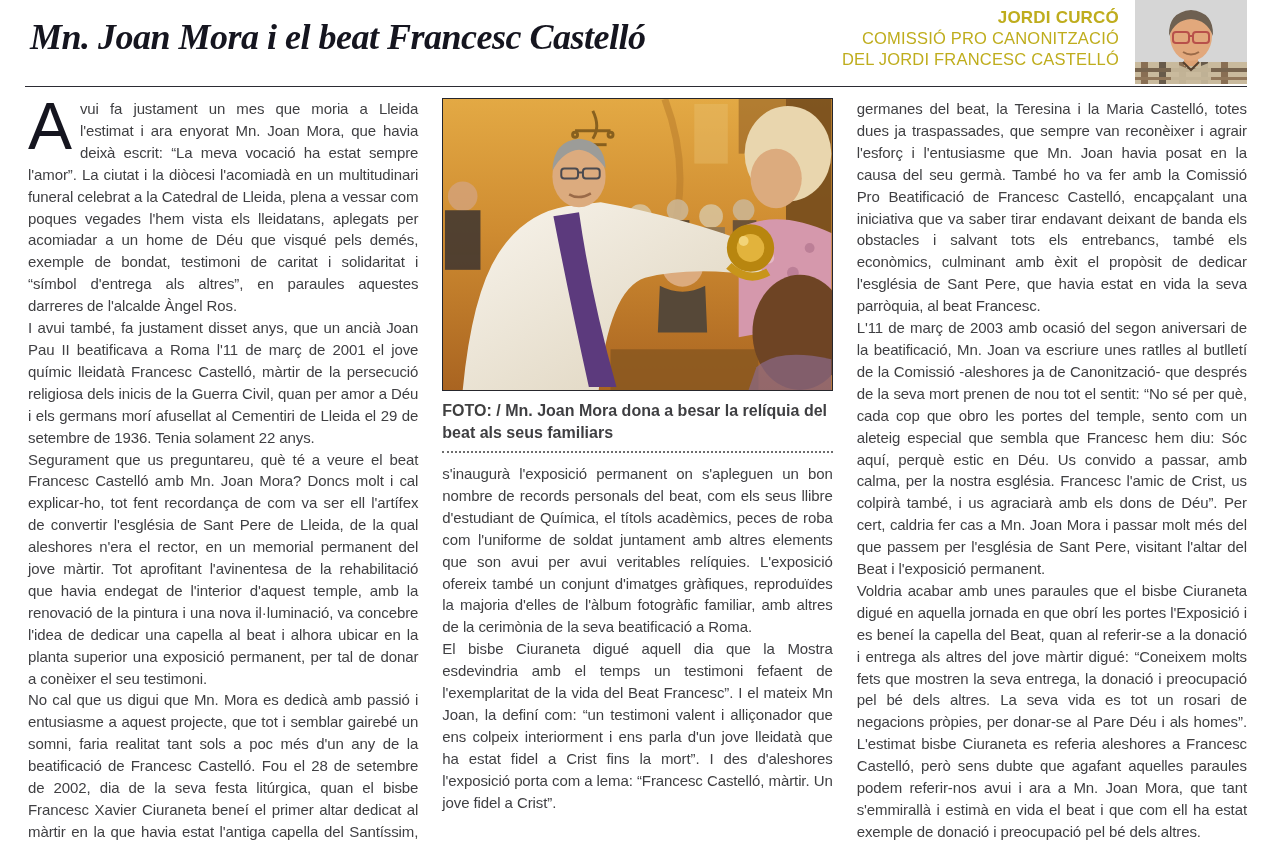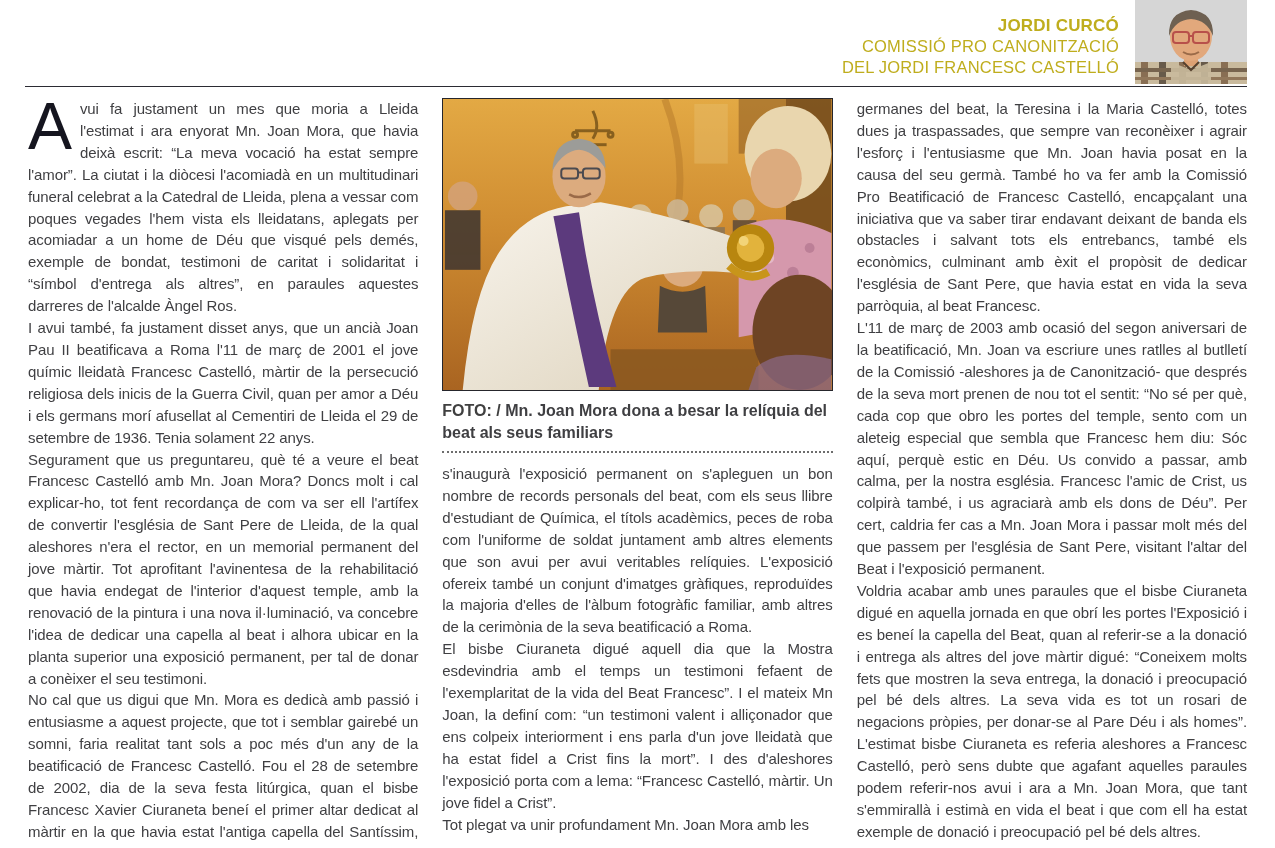--- a/index.html
+++ b/index.html
@@ -16,21 +16,21 @@
     border-bottom:1px solid #2b2b33;
   }
   .page-title{
     position:absolute;left:5px;top:16px;
     font-family:"Liberation Serif","DejaVu Serif",serif;
     font-style:italic;font-weight:700;
     font-size:36px;letter-spacing:-0.5px;
     color:#15151f;white-space:nowrap;
   }
   .byline{
-    position:absolute;right:128px;top:15px;
+    position:absolute;right:128px;top:7px;
     text-align:right;color:#bfad1d;line-height:21px;
   }
   .byline .author{font-size:17px;font-weight:700;letter-spacing:0.2px;}
   .byline .org{font-size:16.5px;font-weight:400;letter-spacing:0.2px;margin-left:11px;}
   .author-photo{
     position:absolute;right:0;top:0;width:112px;height:84px;
     background:#d6d6d6;overflow:hidden;
   }
   .author-photo svg{display:block;width:100%;height:100%;}
   
@@ -67,20 +67,21 @@
     margin-top:7px;margin-bottom:10px;
     border-top:2px dotted #6d6d6d;height:0;
   }
 </style>
 </head>
 <body>
 
 <div class="page">
 
   <div class="header">
+    <div class="page-title">Mn. Joan Mora i el beat Francesc Castelló</div>
     <div class="byline">
       <div class="author">JORDI CURCÓ</div>
       <div class="org">COMISSIÓ PRO CANONITZACIÓ</div>
       <div class="org">DEL JORDI FRANCESC CASTELLÓ</div>
     </div>
     <div class="author-photo">
       <svg viewBox="0 0 112 84" preserveAspectRatio="none">
         <rect width="112" height="84" fill="#d6d6d6"></rect>
         <rect x="0" y="62" width="112" height="22" fill="#c9ba9d"></rect>
         <g opacity="0.7">
@@ -199,21 +200,20 @@
           <circle cx="312" cy="150" r="24" fill="#b8860f"></circle>
           <circle cx="312" cy="150" r="14" fill="#e2b33c"></circle>
           <circle cx="305" cy="143" r="5" fill="#f2d478"></circle>
           <path d="M290 168 q20 18 40 6" stroke="#c8951a" stroke-width="8" fill="none"></path>
         </svg>
       </div>
       <p class="caption"><span class="cap-label">FOTO: /</span> <span>Mn. Joan Mora dona a besar la relíquia del beat als seus familiars</span></p>
       <div class="dotted-sep"></div>
       <p>s'inaugurà l'exposició permanent on s'apleguen un bon nombre de records personals del beat, com els seus llibre d'estudiant de Química, el títols acadèmics, peces de roba com l'uniforme de soldat juntament amb altres elements que son avui per avui veritables relíquies. L'exposició ofereix també un conjunt d'imatges gràfiques, reproduïdes la majoria d'elles de l'àlbum fotogràfic familiar, amb altres de la cerimònia de la seva beatificació a Roma.</p>
       <p>El bisbe Ciuraneta digué aquell dia que la Mostra esdevindria amb el temps un testimoni fefaent de l'exemplaritat de la vida del Beat Francesc”. I el mateix Mn Joan, la definí com: “un testimoni valent i alliçonador que ens colpeix interiorment i ens parla d'un jove lleidatà que ha estat fidel a Crist fins la mort”. I des d'aleshores l'exposició porta com a lema: “Francesc Castelló, màrtir. Un jove fidel a Crist”.</p>
-      <p>Tot plegat va unir profundament Mn. Joan Mora amb les</p>
     </div>
 
     <div class="col">
       <p>germanes del beat, la Teresina i la Maria Castelló, totes dues ja traspassades, que sempre van reconèixer i agrair l'esforç i l'entusiasme que Mn. Joan havia posat en la causa del seu germà. També ho va fer amb la Comissió Pro Beatificació de Francesc Castelló, encapçalant una iniciativa que va saber tirar endavant deixant de banda els obstacles i salvant tots els entrebancs, també els econòmics, culminant amb èxit el propòsit de dedicar l'església de Sant Pere, que havia estat en vida la seva parròquia, al beat Francesc.</p>
       <p>L'11 de març de 2003 amb ocasió del segon aniversari de la beatificació, Mn. Joan va escriure unes ratlles al butlletí de la Comissió -aleshores ja de Canonització- que després de la seva mort prenen de nou tot el sentit: “No sé per què, cada cop que obro les portes del temple, sento com un aleteig especial que sembla que Francesc hem diu: Sóc aquí, perquè estic en Déu. Us convido a passar, amb calma, per la nostra església. Francesc l'amic de Crist, us colpirà també, i us agraciarà amb els dons de Déu”. Per cert, caldria fer cas a Mn. Joan Mora i passar molt més del que passem per l'església de Sant Pere, visitant l'altar del Beat i l'exposició permanent.</p>
       <p>Voldria acabar amb unes paraules que el bisbe Ciuraneta digué en aquella jornada en que obrí les portes l'Exposició i es beneí la capella del Beat, quan al referir-se a la donació i entrega als altres del jove màrtir digué: “Coneixem molts fets que mostren la seva entrega, la donació i preocupació pel bé dels altres. La seva vida es tot un rosari de negacions pròpies, per donar-se al Pare Déu i als homes”. L'estimat bisbe Ciuraneta es referia aleshores a Francesc Castelló, però sens dubte que agafant aquelles paraules podem referir-nos avui i ara a Mn. Joan Mora, que tant s'emmirallà i estimà en vida el beat i que com ell ha estat exemple de donació i preocupació pel bé dels altres.</p>
     </div>
 
   </div>
 </div>

